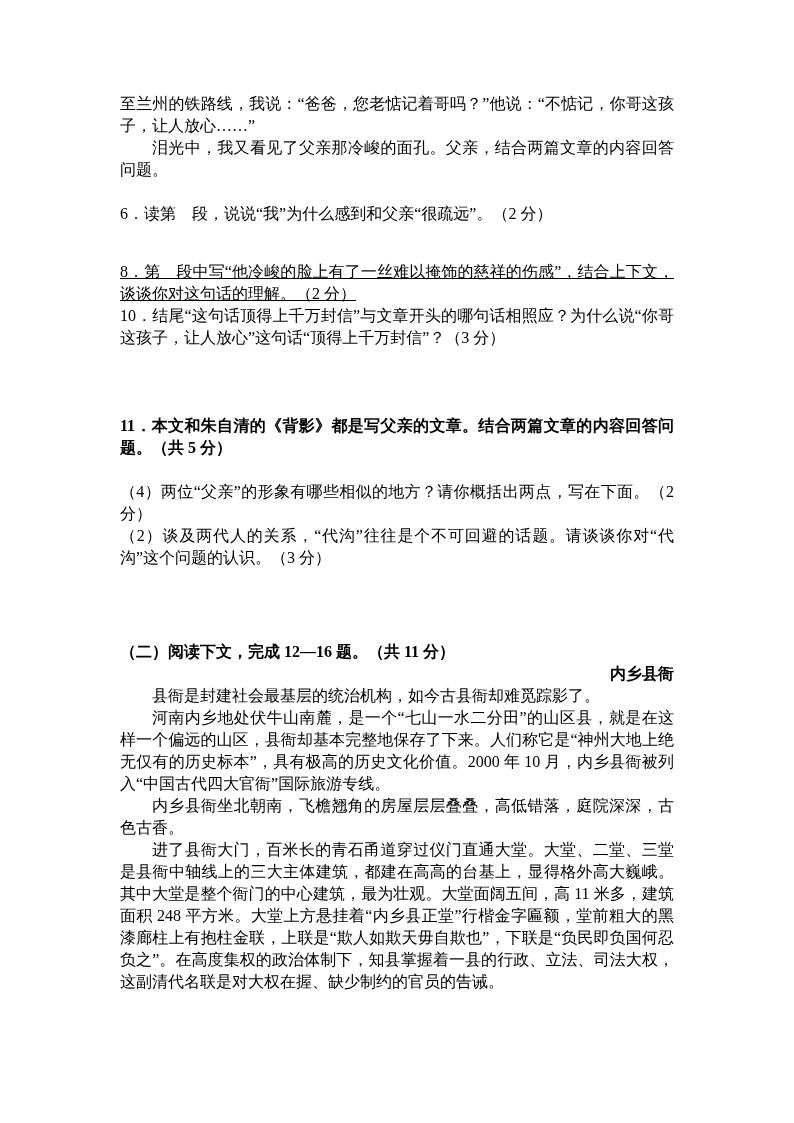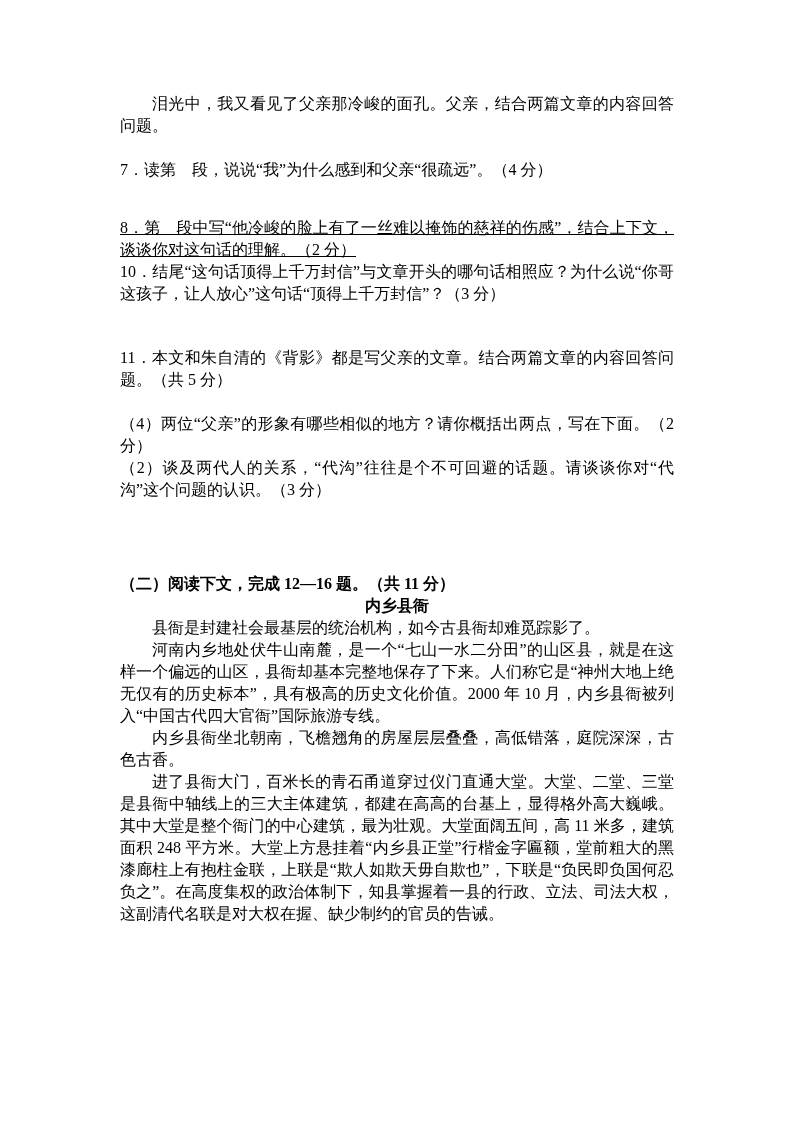--- a/index.html
+++ b/index.html
@@ -26,39 +26,40 @@
     text-align: justify;
     word-break: break-all;
   }
   .indent2 {
     text-indent: 2em;
   }
   .bold {
     font-weight: bold;
   }
   .center {
-    text-align: center;
+    text-align: right;
   }
   .mt22 { margin-top: 22px; }
   .mt36 { margin-top: 36px; text-decoration: underline; }
   .mt40 { }
-  .mt42 { margin-top: 42px; }
+  .mt42 { margin-top: 66px; font-weight: bold; }
   .mt44 { margin-top: 44px; }
   .mt62 { margin-top: 72px; }
 </style>
 </head>
 <body>
 
 <div class="page">
   <div class="content">
 
+    <p class="para">至兰州的铁路线，我说：“爸爸，您老惦记着哥吗？”他说：“不惦记，你哥这孩子，让人放心……”</p>
 
     <p class="para indent2">泪光中，我又看见了父亲那冷峻的面孔。父亲，结合两篇文章的内容回答问题。</p>
 
-    <p class="para mt22">7．读第　段，说说“我”为什么感到和父亲“很疏远”。（4 分）</p>
+    <p class="para mt22">6．读第　段，说说“我”为什么感到和父亲“很疏远”。（2 分）</p>
 
     <p class="para mt36">8．第　段中写“他冷峻的脸上有了一丝难以掩饰的慈祥的伤感”，结合上下文，谈谈你对这句话的理解。（2 分）</p>
 
 
     <p class="para mt40">10．结尾“这句话顶得上千万封信”与文章开头的哪句话相照应？为什么说“你哥这孩子，让人放心”这句话“顶得上千万封信”？（3 分）</p>
 
     <p class="para mt42">11．本文和朱自清的《背影》都是写父亲的文章。结合两篇文章的内容回答问题。（共 5 分）</p>
 
     <p class="para mt22">（4）两位“父亲”的形象有哪些相似的地方？请你概括出两点，写在下面。（2 分）</p>
 

